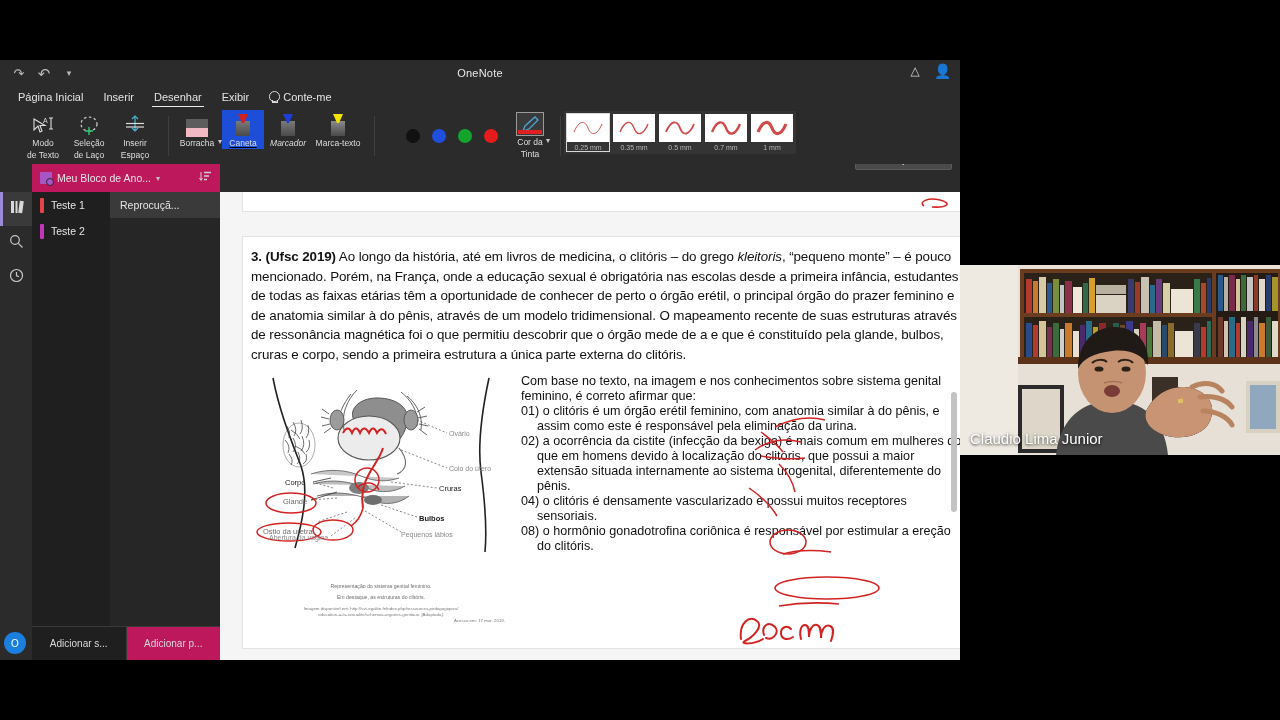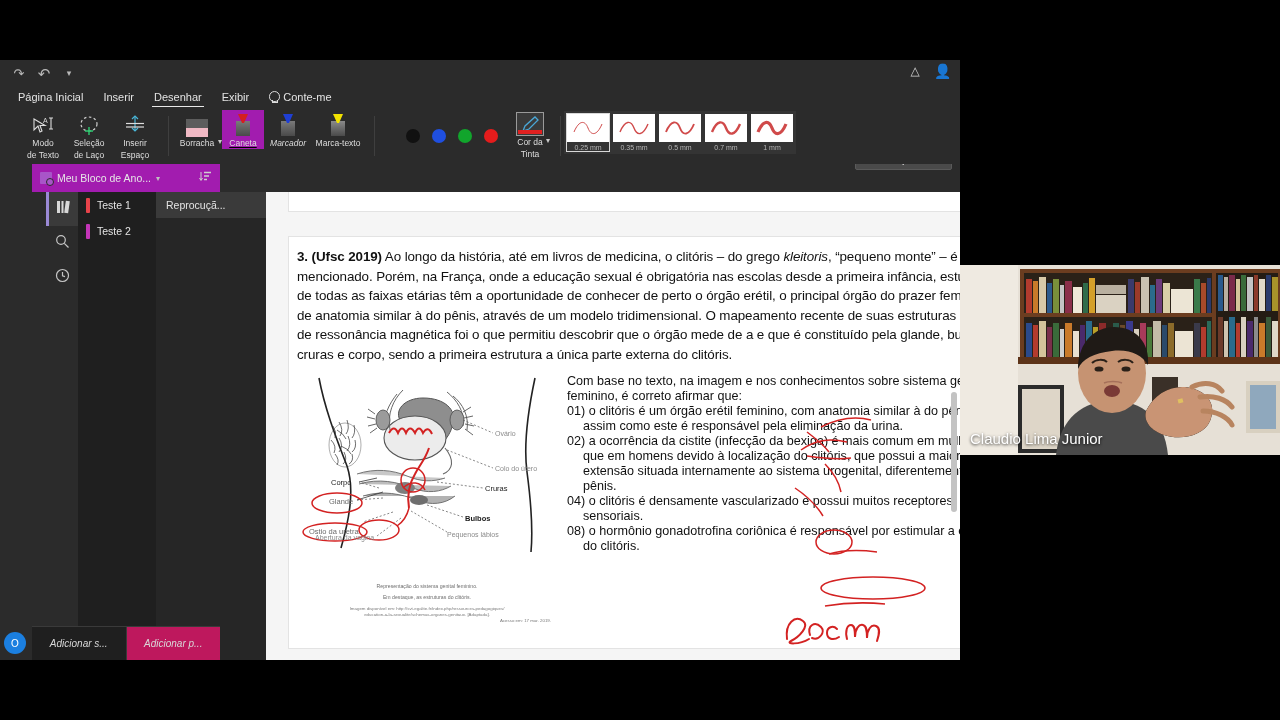--- a/index.html
+++ b/index.html
@@ -62,21 +62,21 @@
   .pen-tip { position:absolute; left:5px; top:1px; width:10px; height:9px;
     clip-path:polygon(0 0,100% 0,60% 100%,40% 100%); }
 
   .eraser { width:22px; height:20px; position:relative; }
   .eraser .top { position:absolute; left:0; top:2px; width:22px; height:9px;
     background:#5d5d5d; }
   .eraser .bot { position:absolute; left:0; top:11px; width:22px; height:9px;
     background:#f0b9c4; }
   .caret { color:#c9c9c9; font-size:8px; margin-left:2px; align-self:center;}
 
-  .tool-sel { background:#a21caf;text-decoration:underline; }
+  .tool-sel { background:#1d4ed8;text-decoration:underline; }
 
   .swatches { display:flex; align-items:center; gap:12px; padding:0 18px;
     height:52px; }
   .sw { width:14px; height:14px; border-radius:50%; }
 
   .inkcolor { display:flex; flex-direction:column; align-items:center; padding-top:2px;}
   .inkbox { width:28px; height:24px; border:1px solid #9a9a9a; background:#3a3a3a;
     position:relative; }
   .inkbox .pen-d { position:absolute; left:4px; top:3px; width:20px; height:17px; }
   .inkbox .underline { position:absolute; left:1px; right:1px; bottom:1px; height:4px;
@@ -86,50 +86,50 @@
 
   .thickgroup { display:flex; align-items:flex-start; gap:4px; background:#343434;
     padding:3px; margin-top:1px;}
   .thick { width:42px; display:flex; flex-direction:column; align-items:center; }
   .thick .prev { width:42px; height:28px; background:#fff; display:flex;
     align-items:center; justify-content:center; }
   .thick .tl { color:#b6b6b6; font-size:7px; margin-top:2px; }
   .thick.sel { outline:1px solid #d8d8d8; }
 
   
-  .body { display:flex; height:496px;padding-left:46px; }
+  .body { display:flex; height:496px; }
 
   .rail { width:32px; background:#2b2b2b; padding-top:0; }
   .rail .ritem { height:34px; display:flex; align-items:center; justify-content:center;
     color:#c6c6c6; }
   .rail .ritem.active { background:#3a3a3a; border-left:3px solid #9b8ad6; }
 
   .navcol { width:78px; background:#1f1f1f; }
   .seccol { width:110px; background:#262626; }
-  .notehdr { height:28px; background:#a21caf; display:flex; align-items:center;
+  .notehdr { height:28px; background:#be185d; display:flex; align-items:center;
     gap:5px; padding-left:8px; width:188px; }
   .nb-ic { width:12px; height:12px; background:#a855c8; border-radius:1px;
     position:relative; flex:0 0 auto;}
   .nb-ic::after{content:"";position:absolute;right:-2px;bottom:-2px;width:6px;height:6px;
     background:#a855c8;border-radius:50%;border:1px solid #2b2b2b;}
   .nb-title { color:#e6e6e6; font-size:10.5px; white-space:nowrap; }
   .nb-chev { color:#c0c0c0; font-size:8px; }
   .sortic { margin-left:auto; margin-right:8px; color:#cfcfcf; }
 
   .page-item { height:26px; display:flex; align-items:center; padding-left:8px;
     gap:7px; }
   .pg-bar { width:4px; height:15px; border-radius:1px; }
   .pg-lbl { color:#e4e4e4; font-size:10.5px; }
 
   .sec-item { height:26px; display:flex; align-items:center; padding-left:10px; }
   .sec-item.active { background:#3a3a3a; }
   .sec-lbl { color:#e4e4e4; font-size:10.5px; }
 
   .addrow { position:absolute; left:32px; bottom:0; width:188px; height:34px;
-    display:flex; align-items:center;font-style:italic; }
+    display:flex; align-items:center; }
   .addrow .cell { flex:1; text-align:center; color:#d9d9d9; font-size:10px;
     border-top:1px solid #3a3a3a; height:34px; line-height:34px; }
   .addrow .cell:first-child { background:#1f1f1f;}
   .addrow .cell:last-child { background:#be185d; border-left:1px solid #3a3a3a;}
   .avatar { position:absolute; left:4px; bottom:6px; width:22px; height:22px;
     border-radius:50%; background:#1b7fe0; color:#fff; font-size:10px;
     display:flex; align-items:center; justify-content:center; }
 
   
   .canvas { flex:1; background:#f5f5f5; position:relative; overflow:hidden; }
@@ -174,20 +174,21 @@
 <div id="screen">
 
   <div id="onenote">
 
     <div class="titlebar">
       <div class="tb-icons">
         <span class="tb-ic">↷</span>
         <span class="tb-ic" style="font-size:15px;">↶</span>
         <span class="tb-ic" style="font-size:9px;">▾</span>
       </div>
+      <div class="tb-title">OneNote</div>
       <div class="tb-right">
         <span class="tb-ic">△</span>
         <span class="tb-ic" style="font-size:14px;">👤</span>
       </div>
     </div>
 
     <div class="tabs">
       <div class="tab">Página Inicial</div>
       <div class="tab">Inserir</div>
       <div class="tab active">Desenhar</div>

